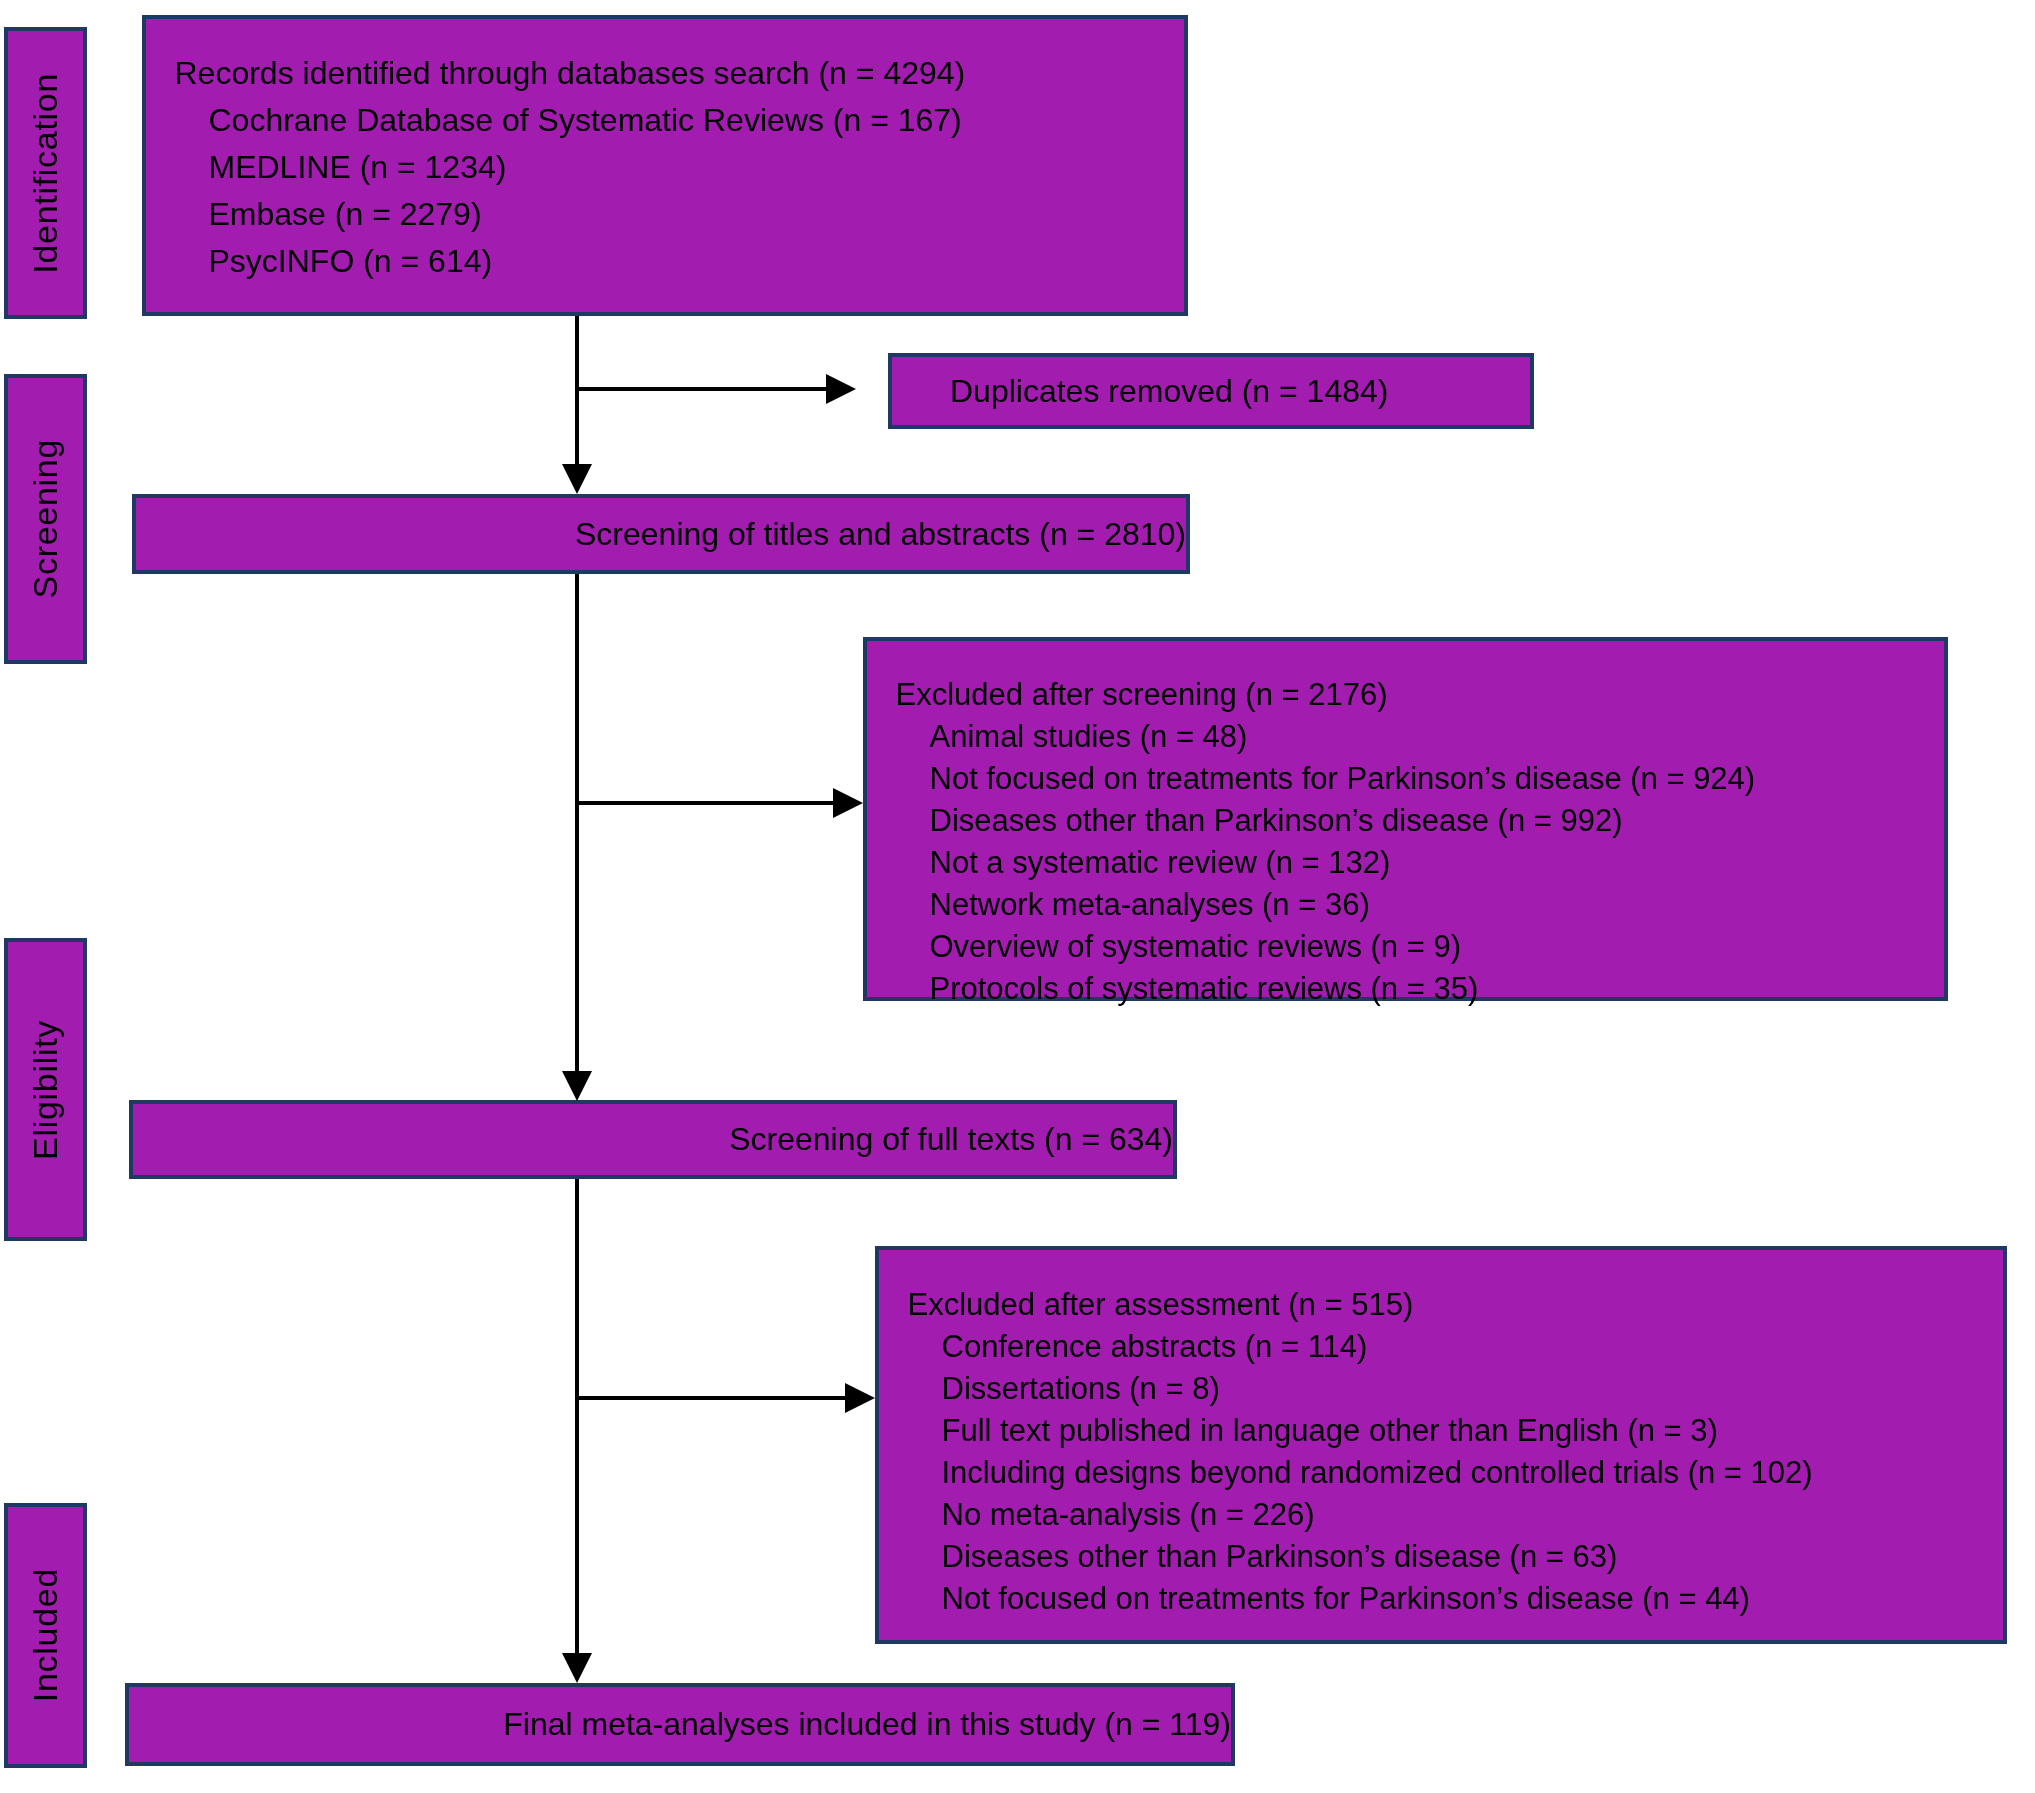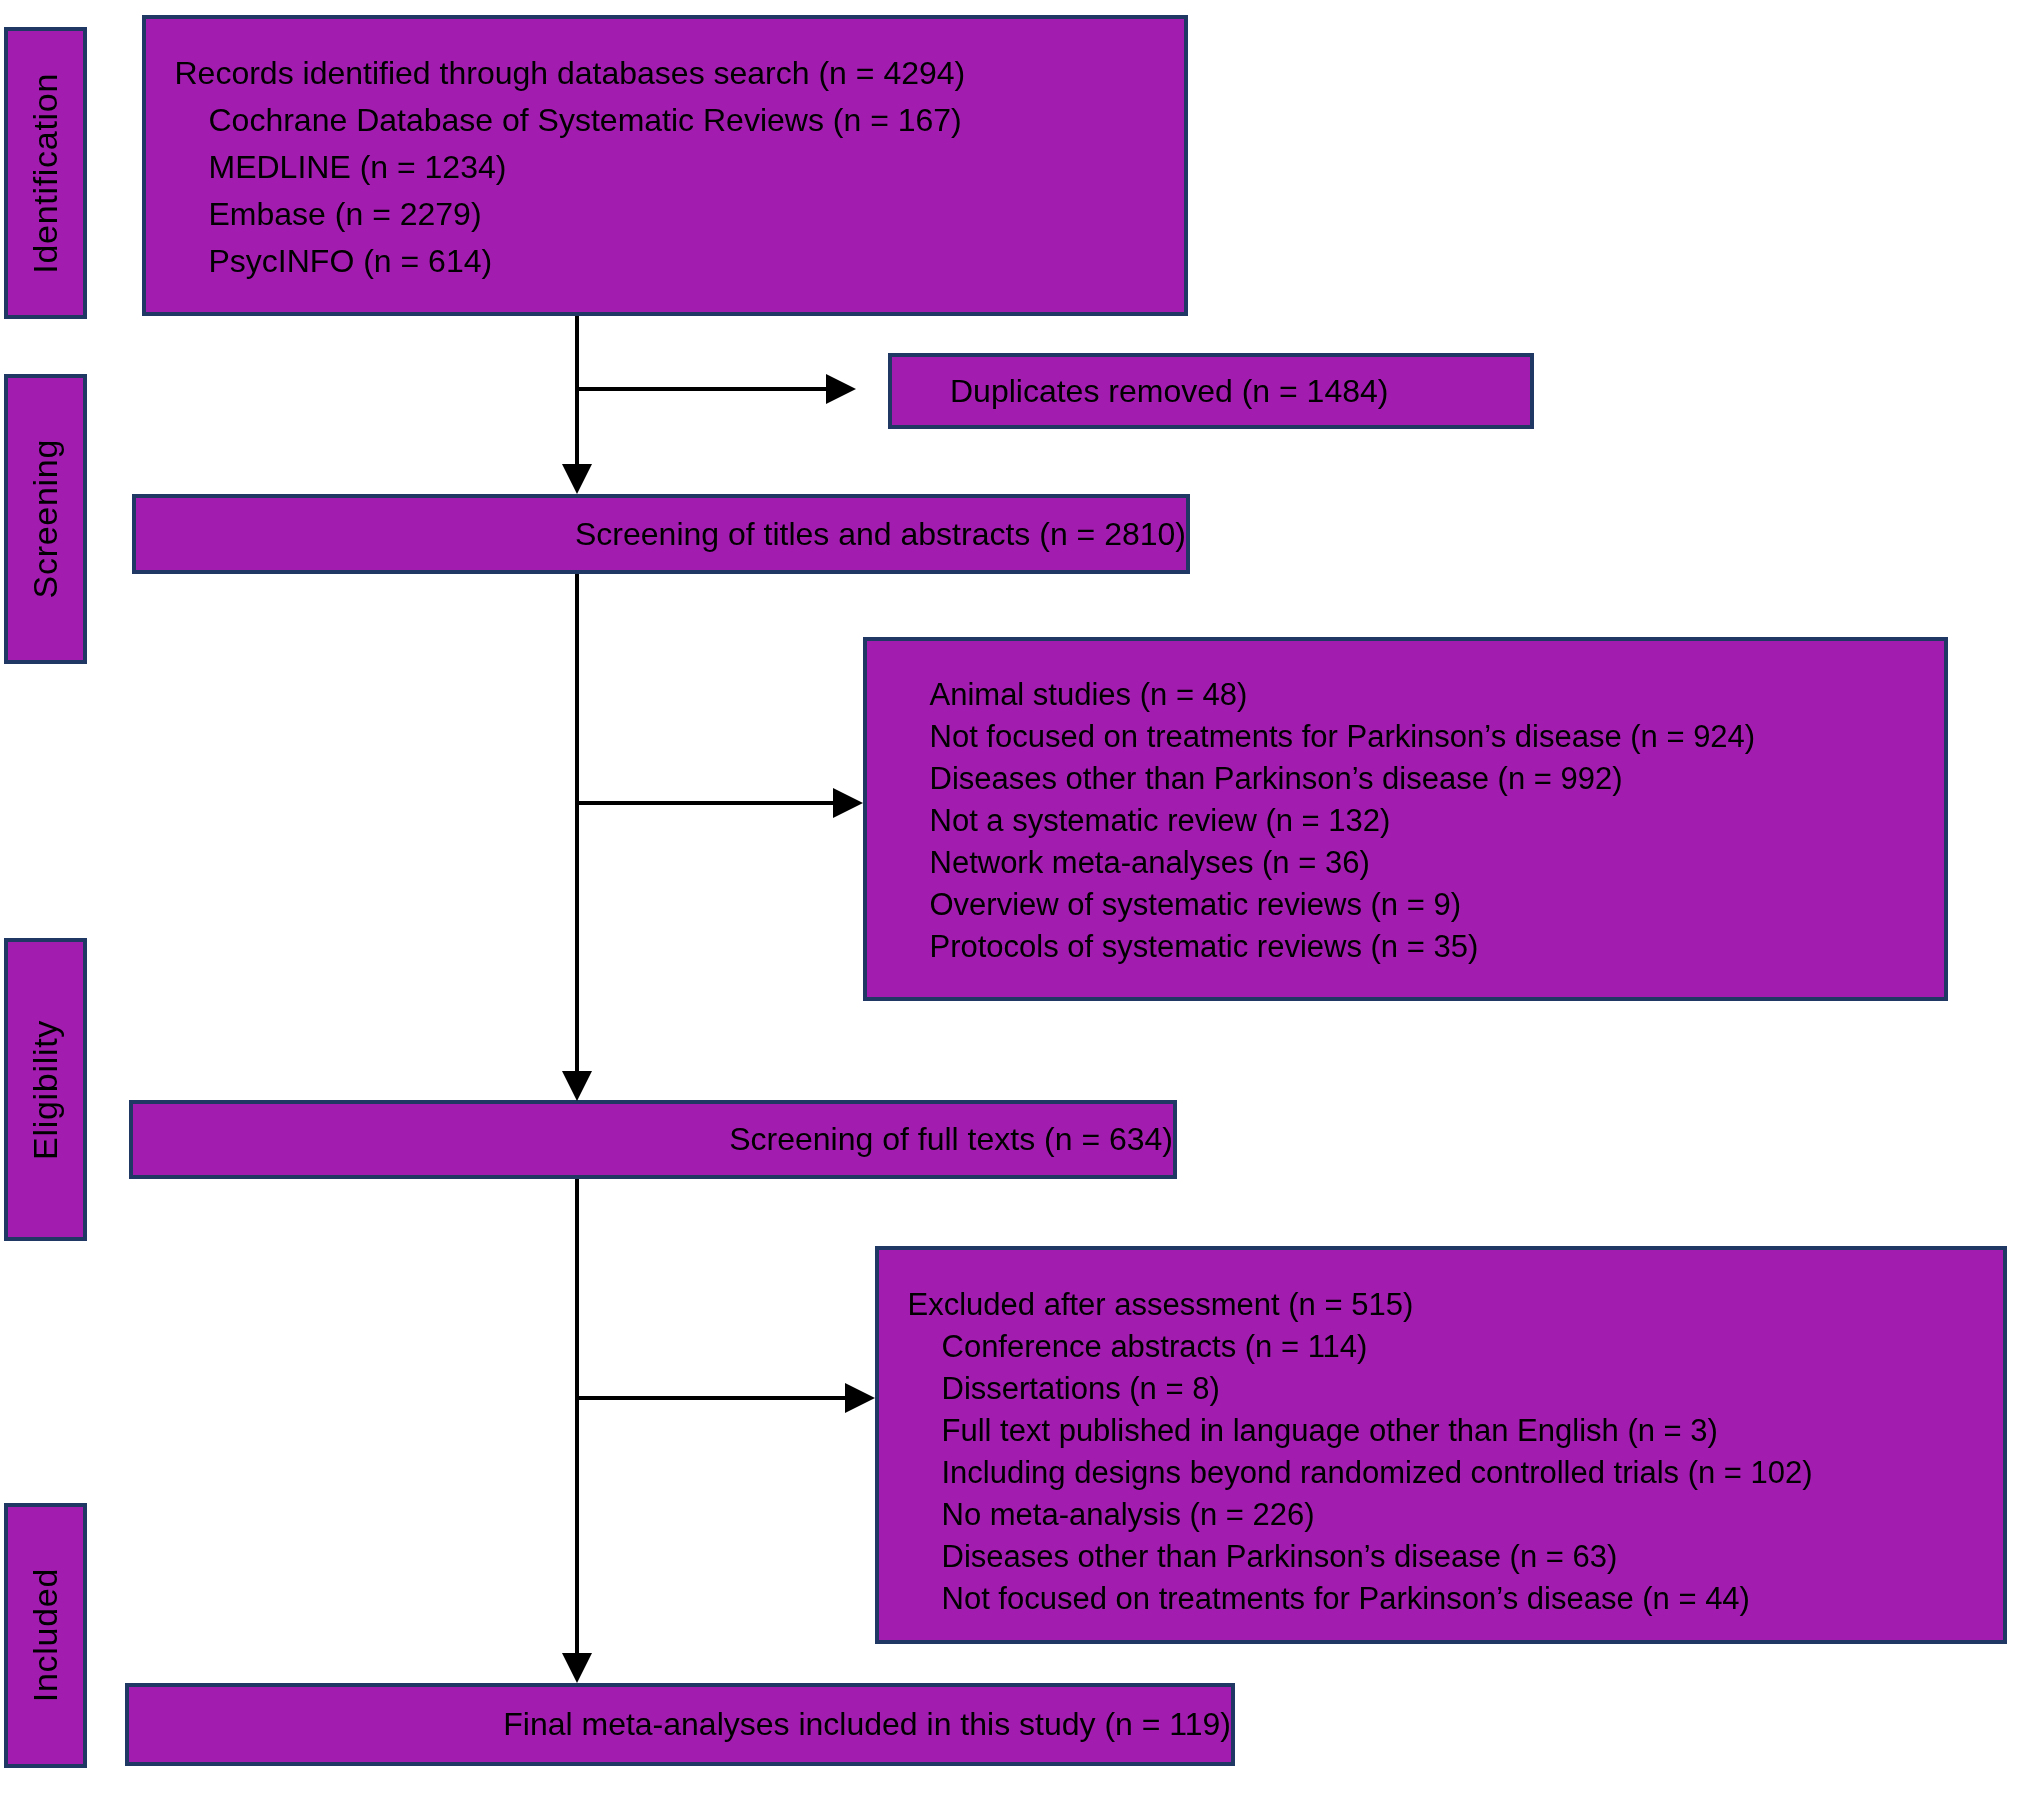--- a/index.html
+++ b/index.html
@@ -86,20 +86,21 @@
 
   <div class="box left-box" style="left:856px;top:353px;width:646px;height:76px;padding-left:58px;margin-left:32px;">
     <div>Duplicates removed (n = 1484)</div>
   </div>
 
   <div class="box center-box" style="left:132px;top:494px;width:1058px;height:80px;">
     <div>Screening of titles and abstracts (n = 2810)</div>
   </div>
 
   <div class="box list-box" style="left:863px;top:637px;width:1085px;height:364px;padding:33px 13.6px 0 28.5px;">
+    <div class="title">Excluded after screening (n = 2176)</div>
     <div>
         <div class="item">Animal studies (n = 48)</div>
         <div class="item">Not focused on treatments for Parkinson’s disease (n = 924)</div>
         <div class="item">Diseases other than Parkinson’s disease (n = 992)</div>
         <div class="item">Not a systematic review (n = 132)</div>
         <div class="item">Network meta-analyses (n = 36)</div>
         <div class="item">Overview of systematic reviews (n = 9)</div>
         <div class="item">Protocols of systematic reviews (n = 35)</div>
       </div>
   </div>

